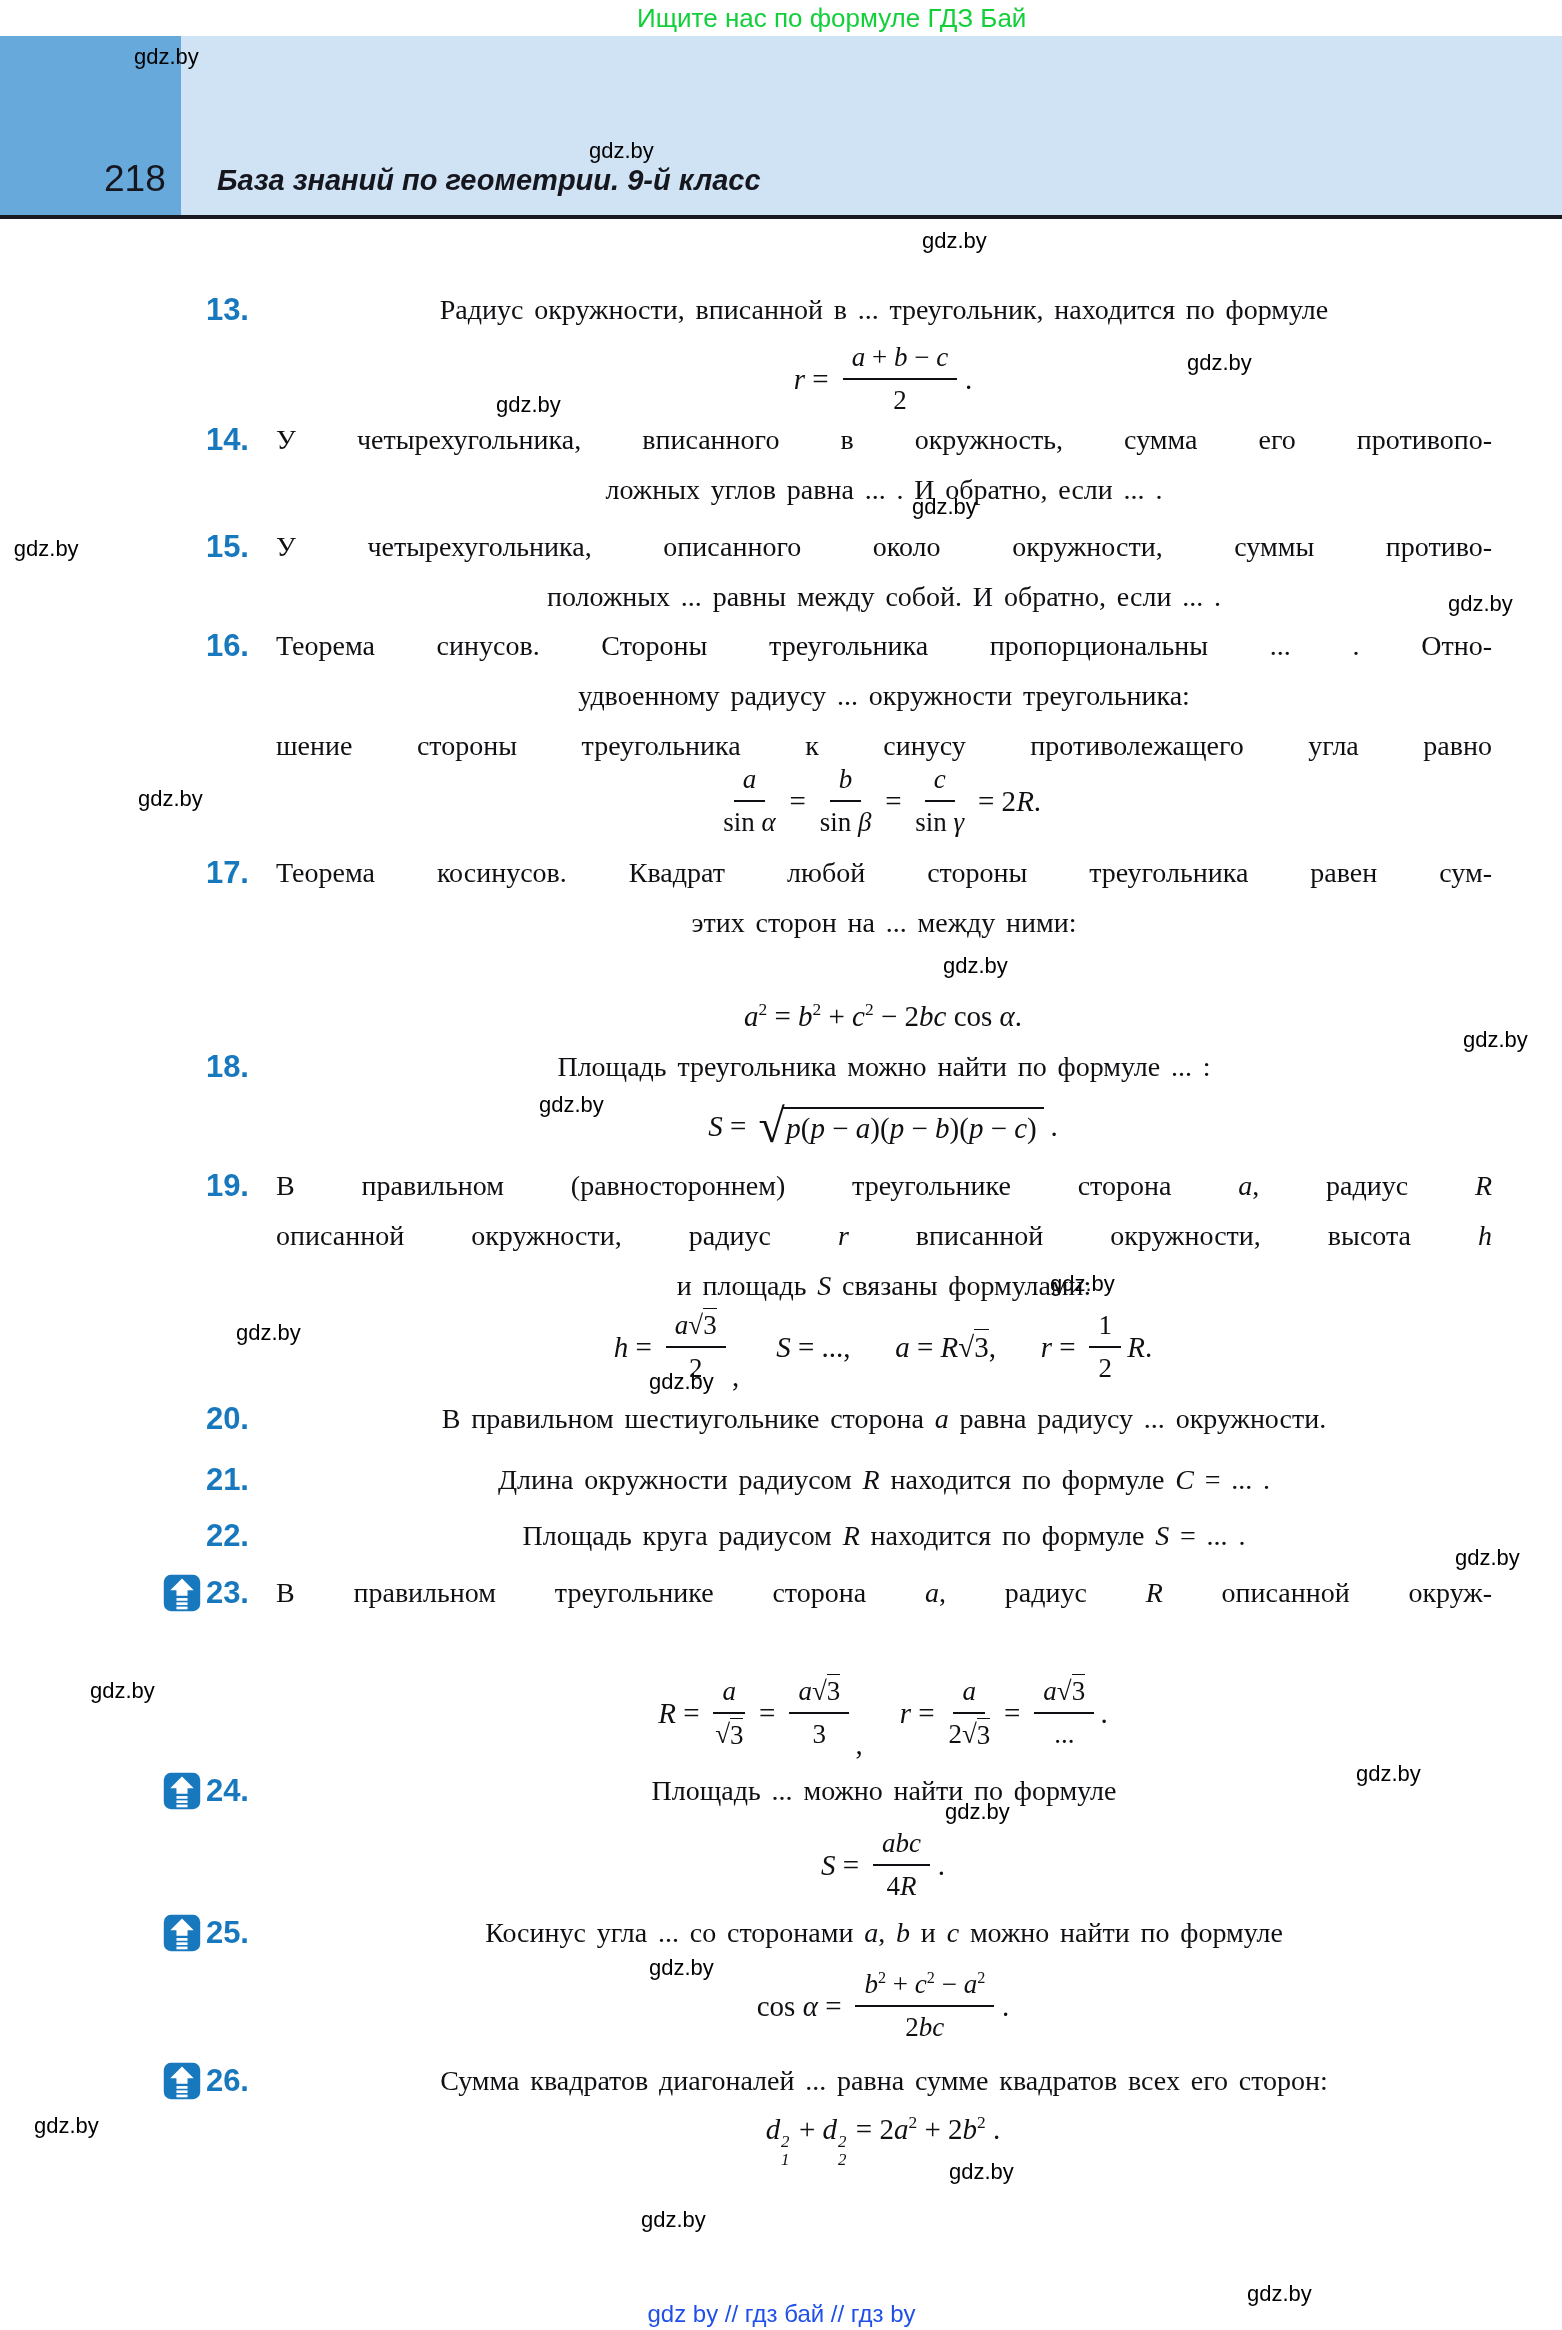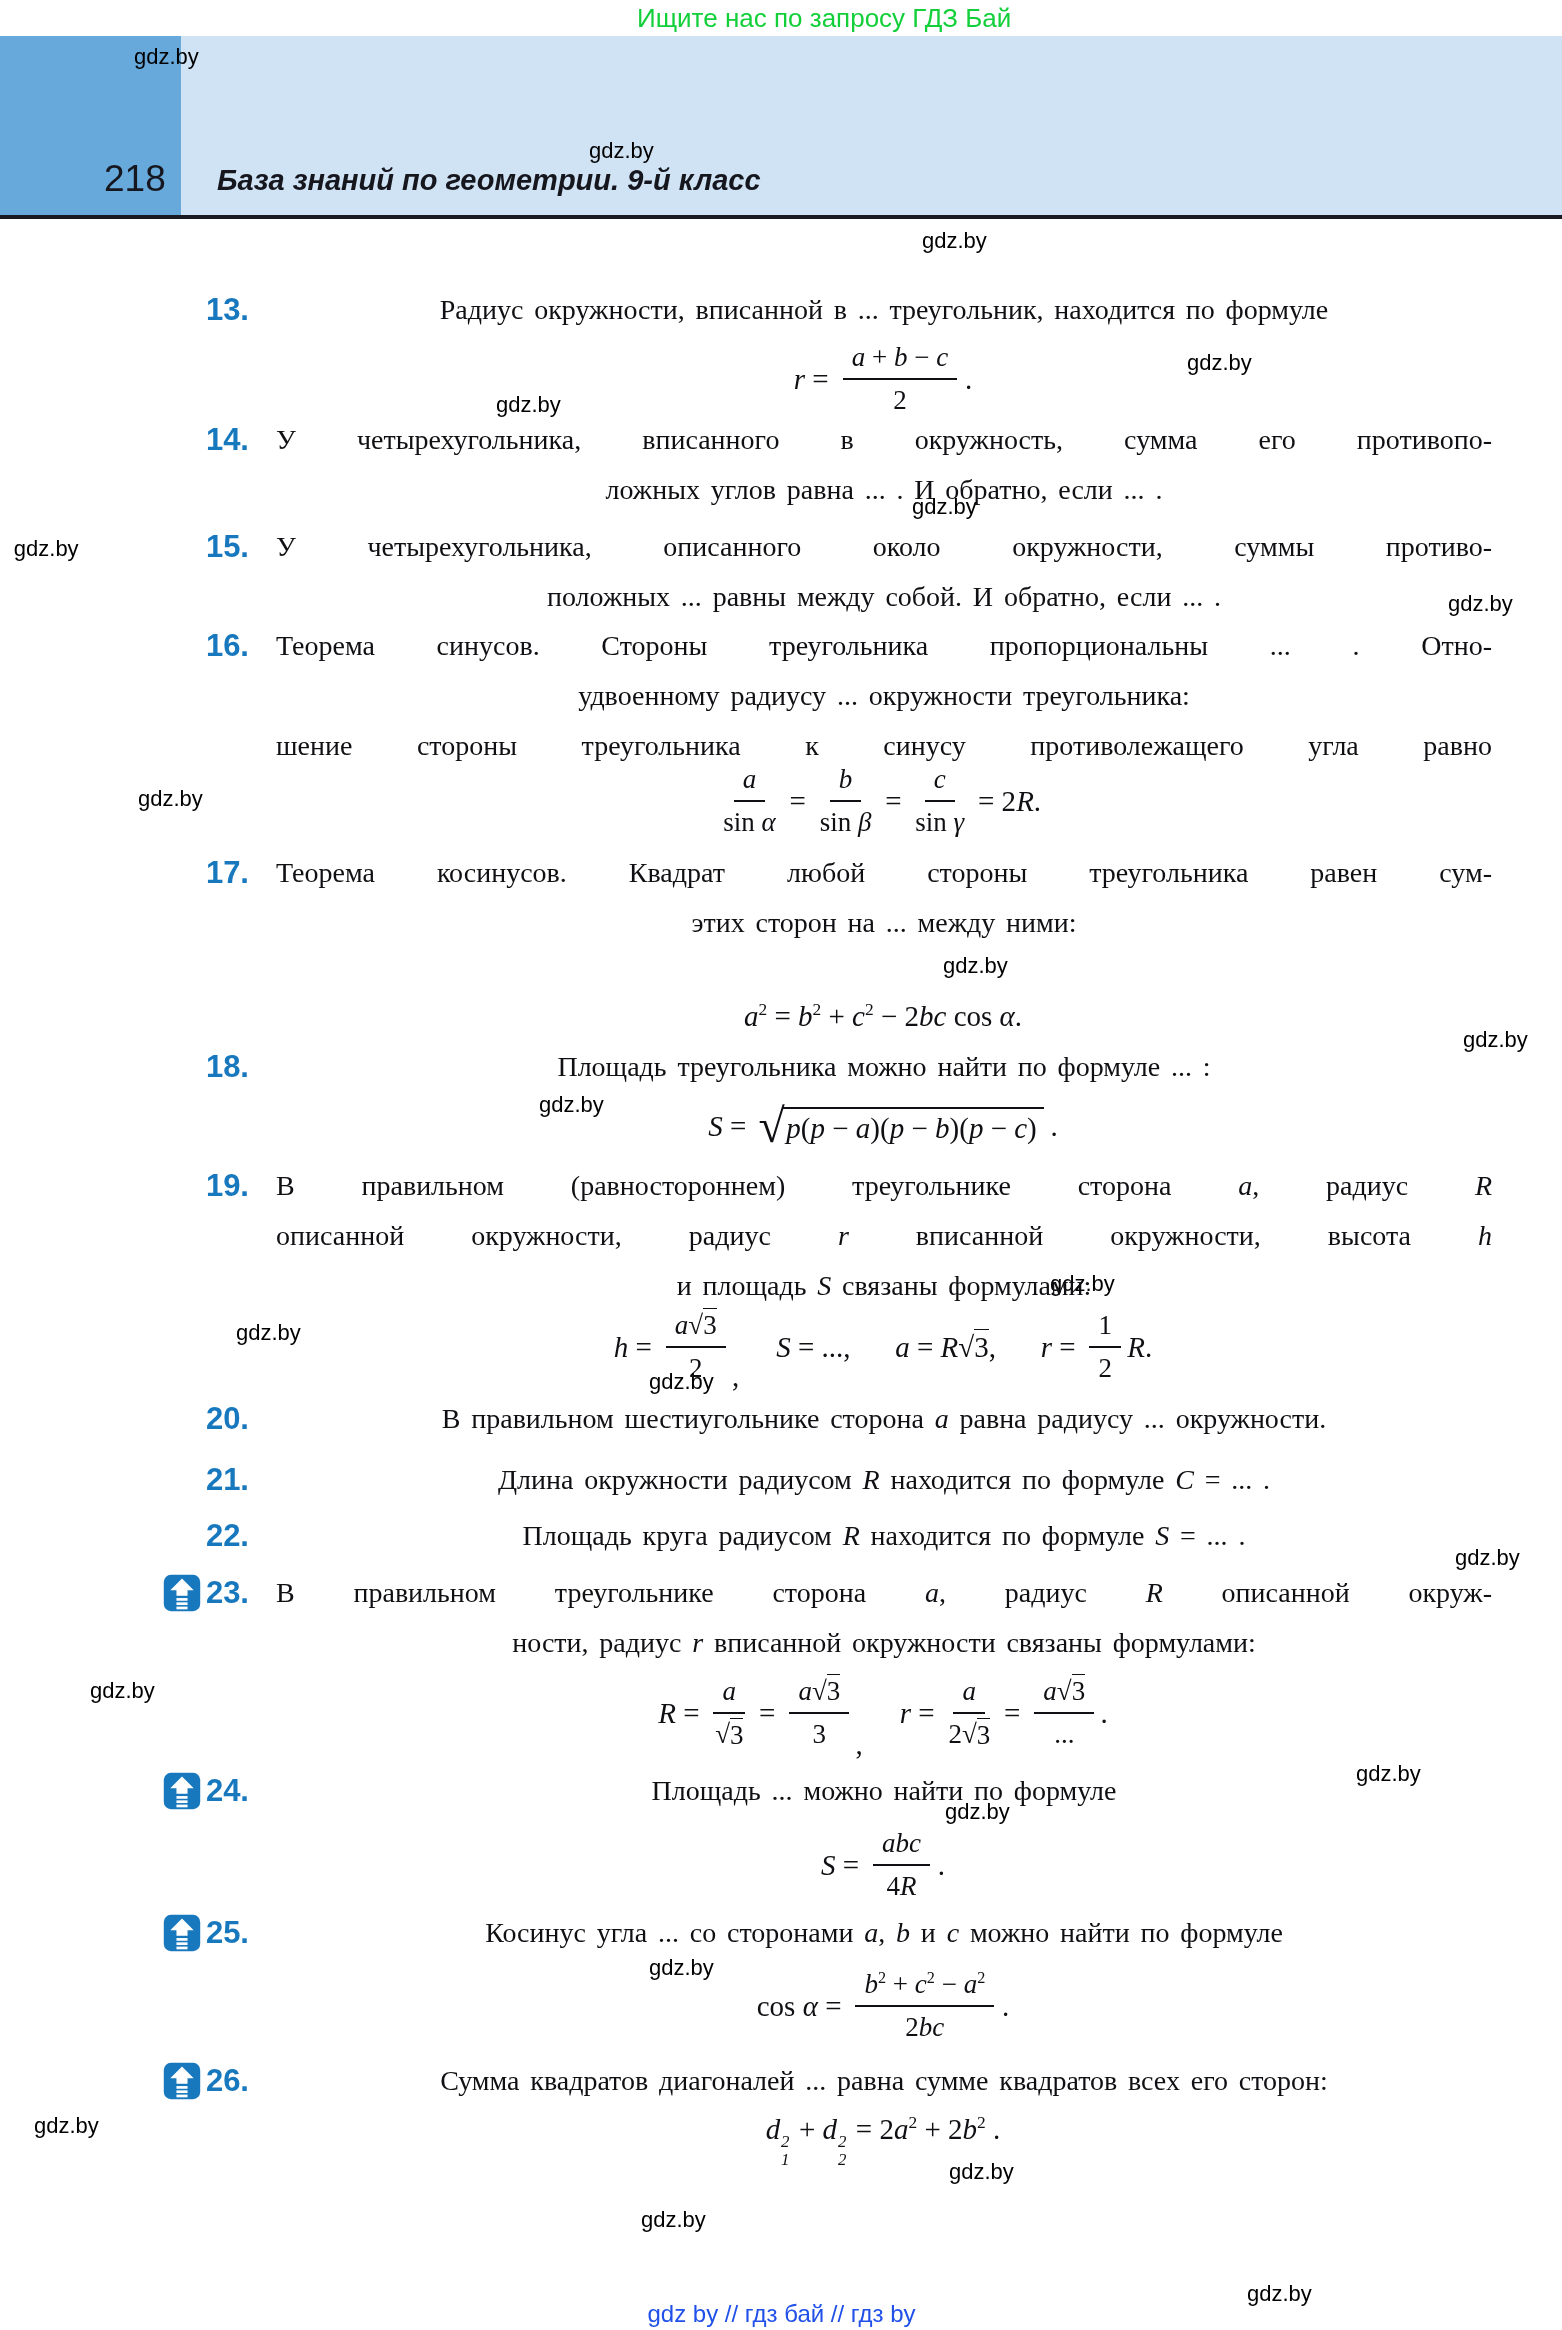--- a/index.html
+++ b/index.html
@@ -42,21 +42,21 @@
       line-height:1.05;vertical-align:-0.5em;font-style:italic;margin:0 2.3px 0 0.8px;}
   .footer{position:absolute;left:0;top:2300px;width:1563px;text-align:center;
           font-family:"Liberation Sans","DejaVu Sans",sans-serif;font-size:24px;color:#2050e8;}
   i{font-style:italic;}
 </style>
 </head>
 <body>
 
 <div class="page">
 
-  <div class="promo">Ищите нас по запросу ГДЗ Бай</div>
+  <div class="promo">Ищите нас по формуле ГДЗ Бай</div>
 
   <div class="band-dark"></div>
   <div class="band-light"></div>
   <div class="band-rule"></div>
   <div class="pagenum">218</div>
   <div class="htitle">База знаний по геометрии. 9-й класс</div>
 
   <div class="wm" style="left:134px;top:44px">gdz.by</div>
   <div class="wm" style="left:589px;top:138px">gdz.by</div>
   <div class="wm" style="left:922px;top:228px">gdz.by</div>
@@ -239,21 +239,20 @@
             <path d="M12 2.8 L19.4 10.2 L15.5 10.2 L15.5 13.7 L8.5 13.7 L8.5 10.2 L4.6 10.2 Z" fill="#ffffff"></path>
             <rect x="8.5" y="15.2" width="7" height="1.7" fill="#ffffff"></rect>
             <rect x="8.5" y="17.9" width="7" height="1.7" fill="#ffffff"></rect>
             <rect x="8.5" y="20.6" width="7" height="1.7" fill="#ffffff"></rect>
           </svg>
       </span>
       <span>23.</span>
     </div>
     <div class="itext">
       <div class="ln jl">В правильном треугольнике сторона <i>a</i>, радиус <i>R</i> описанной окруж-</div>
-      <div class="ln ll">ности, радиус <i>r</i> вписанной окружности связаны формулами:</div>
     </div>
   </div>
   <div class="formula" style="top:1665px;height:96px">
     <span class="fpart"><i>R</i> =</span>
     <span class="fr">
         <span class="n"><i>a</i></span>
         <span class="d">√<span class="ol">3</span></span>
       </span>
     <span class="fpart">=</span>
     <span class="fr">

